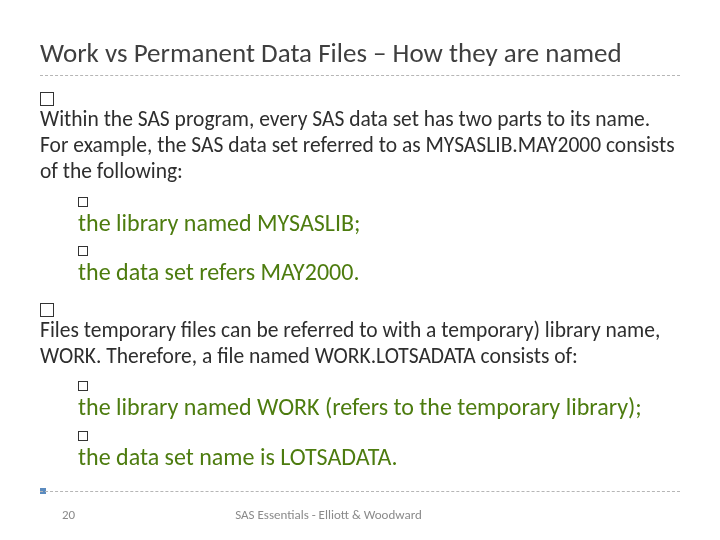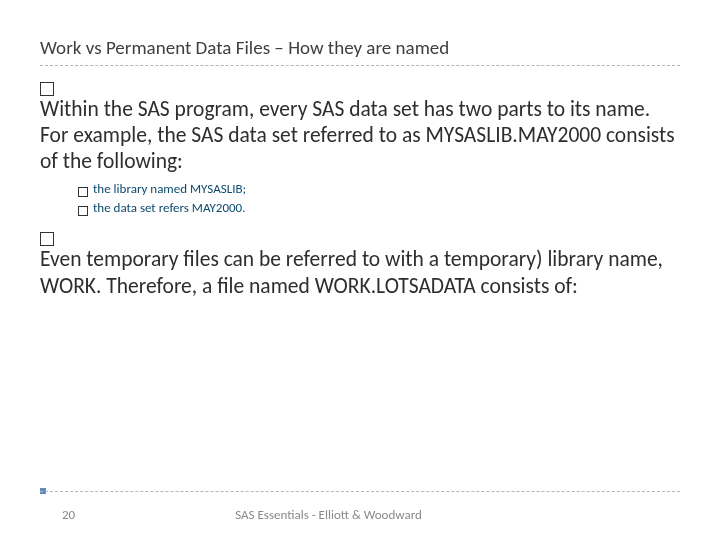--- a/index.html
+++ b/index.html
@@ -1,25 +1,25 @@
 <!DOCTYPE html>
 <html><head>
 <meta charset="utf-8">
 <style>
   * { box-sizing: border-box; margin: 0; padding: 0; }
   html, body { width: 720px; height: 540px; background: #ffffff; font-family: Calibri, "Segoe UI", Arial, sans-serif; color: #3a3a3a; }
   .slide { width: 720px; height: 540px; position: relative; padding: 36px 40px 0 40px; }
-  .title { font-size: 19px; font-weight: 400; color: #3f3f3f; margin-bottom: 6px; letter-spacing: 0px; }
+  .title { font-size: 27px; font-weight: 400; color: #3f3f3f; margin-bottom: 6px; letter-spacing: 0px; }
   .hr-dashed-top { border: none; border-top: 1px dashed #b6b6b6; margin: 2px 0 10px 0; }
   .content { font-size: 21.5px; line-height: 1.22; color: #2e2e2e; }
   .bullet1 { display: flex; align-items: flex-start; margin-bottom: 6px; flex-direction: column; }
   .bullet1 .marker { width: 14px; height: 14px; border: 1.5px solid #333; margin-right: 6px; margin-top: 6px; flex-shrink: 0; }
   .bullet1 .text { flex: 1; }
   .sublist { margin-left: 38px; margin-top: 2px; margin-bottom: 10px; }
-  .bullet2 { display: flex; align-items: flex-start; font-size: 13px; line-height: 1.3; color: #0c4a6e; margin-bottom: 2px; }
+  .bullet2 { display: flex; align-items: flex-start; font-size: 24px; line-height: 1.3; color: #4d7c0f; margin-bottom: 2px; flex-direction: column; }
   .bullet2 .marker { width: 10px; height: 10px; border: 1.2px solid #333; margin-right: 5px; margin-top: 6px; flex-shrink: 0; }
   .bullet2 .text { flex: 1; }
   .footer-rule { position: absolute; left: 40px; right: 40px; bottom: 48px; border: none; border-top: 1px dashed #b6b6b6; }
   .footer { position: absolute; left: 40px; right: 44px; bottom: 18px; display: flex; align-items: center; font-size: 13px; color: #8a8a8a; }
   .page-num { margin-left: 22px; margin-right: 160px; }
   .foot-center { flex: 1; text-align: left; }
   .accent-bar { position: absolute; left: 40px; bottom: 46px; width: 6px; height: 6px; background: #5b8bbf; }
 </style>
 </head>
 <body>
@@ -40,21 +40,31 @@
         <span class="text">the library named MYSASLIB;</span>
       </div>
       <div class="bullet2">
         <span class="marker"></span>
         <span class="text">the data set refers MAY2000.</span>
       </div>
     </div>
 
     <div class="bullet1">
       <span class="marker"></span>
-      <span class="text">Even temporary files can be referred to with a temporary) library name, WORK. Therefore, a file named WORK.LOTSADATA consists of:</span>
+      <span class="text">Files temporary files can be referred to with a temporary) library name, WORK. Therefore, a file named WORK.LOTSADATA consists of:</span>
+    </div>
+    <div class="sublist">
+      <div class="bullet2">
+        <span class="marker"></span>
+        <span class="text">the library named WORK (refers to the temporary library);</span>
+      </div>
+      <div class="bullet2">
+        <span class="marker"></span>
+        <span class="text">the data set name is LOTSADATA.</span>
+      </div>
     </div>
 
   </div>
 
   <div class="accent-bar"></div>
   <hr class="footer-rule">
   <div class="footer">
     <span class="page-num">20</span>
     <span class="foot-center">SAS Essentials - Elliott &amp; Woodward</span>
   </div>

